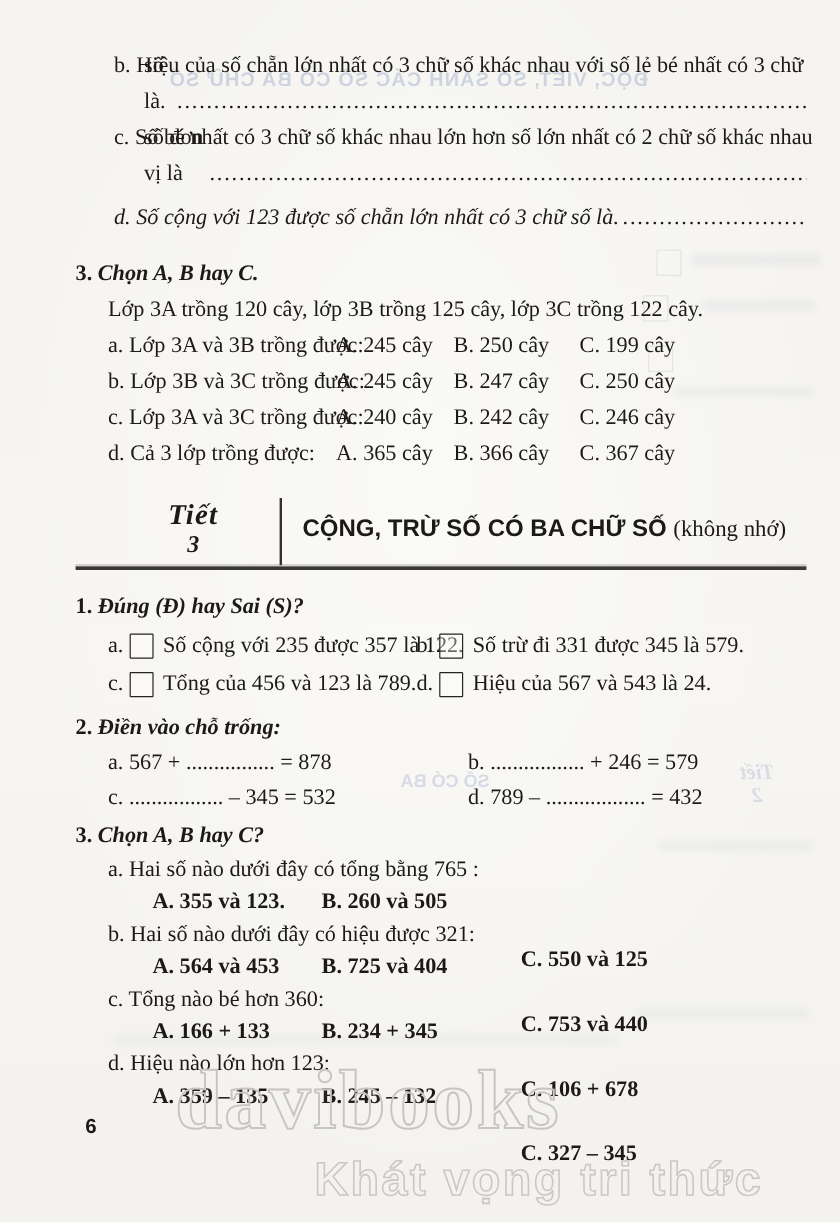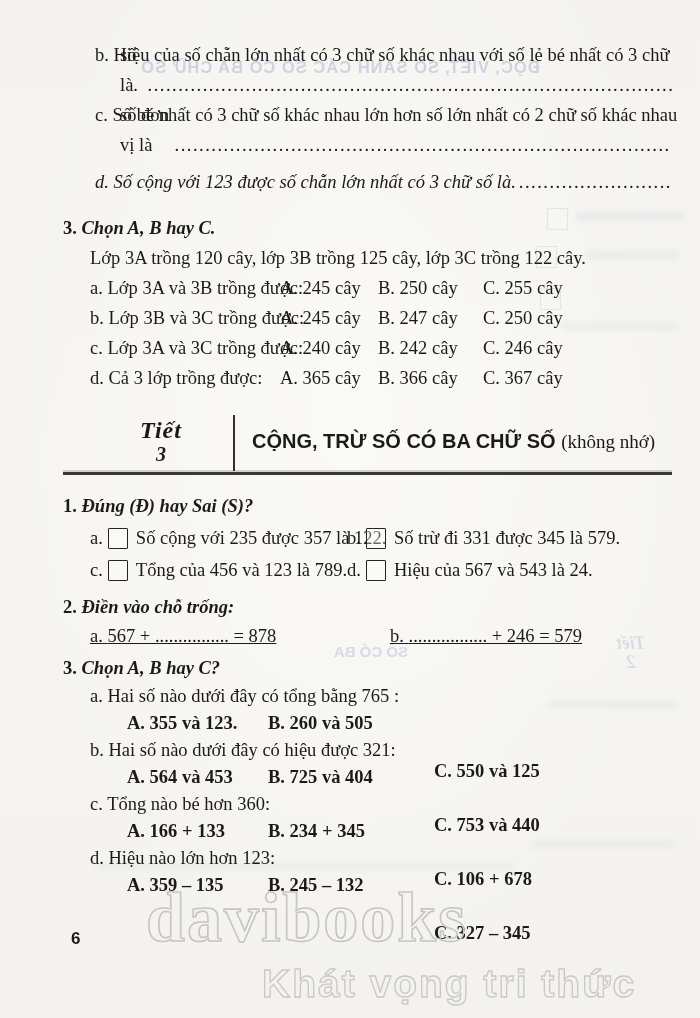--- a/index.html
+++ b/index.html
@@ -63,21 +63,21 @@
   .ex1-row { position:relative; height:32px; }
   .ex1-item { position:absolute; top:0; height:32px; display:flex; align-items:center; white-space:nowrap; }
   .ex1-item.pA { left:27px; }
   .ex1-item.pB { left:284px; }
   .cb { display:inline-block; width:18px; height:19px; border:1.6px solid #26241f;
         border-radius:1px; margin:0 8px 0 5px; background:rgba(255,255,255,.35); }
 
   
   .e2-head { margin-top:6px; }
   .ex2-row { position:relative; height:29px; line-height:29px; }
-  .ex2-item { position:absolute; white-space:nowrap;text-decoration:underline; }
+  .ex2-item { position:absolute; white-space:nowrap; }
   .ex2-item.pA { left:27px; }
   .ex2-item.pB { left:327px; }
 
   
   .e3b-head { margin-top:2px; }
   .q3line { height:27px; line-height:27px; padding-left:27px; white-space:nowrap; }
   .opt3row { position:relative; height:27px; line-height:27px;font-weight:bold; }
   .opt3row span { position:absolute; white-space:nowrap; }
   .opt3row .oA { left:64px; }
   .opt3row .oB { left:205px; }
@@ -149,21 +149,21 @@
     <div class="ex-head e3t-head">
       <span class="num">3.</span>
       <span class="t">Chọn A, B hay C.</span>
     </div>
     <div class="intro nowrap">Lớp 3A trồng 120 cây, lớp 3B trồng 125 cây, lớp 3C trồng 122 cây.</div>
 
     <div class="t3row">
       <span class="q">a. Lớp 3A và 3B trồng được:</span>
       <span class="oA">A. 245 cây</span>
       <span class="oB">B. 250 cây</span>
-      <span class="oC">C. 255 cây</span>
+      <span class="oC">C. 199 cây</span>
     </div>
     <div class="t3row">
       <span class="q">b. Lớp 3B và 3C trồng được:</span>
       <span class="oA">A. 245 cây</span>
       <span class="oB">B. 247 cây</span>
       <span class="oC">C. 250 cây</span>
     </div>
     <div class="t3row">
       <span class="q">c. Lớp 3A và 3C trồng được:</span>
       <span class="oA">A. 240 cây</span>
@@ -220,20 +220,24 @@
     </div>
 
     <div class="ex-head e2-head">
       <span class="num">2.</span>
       <span class="t">Điền vào chỗ trống:</span>
     </div>
     <div class="ex2-row">
       <span class="ex2-item pA"><span>a.</span> <span>567 + ................ = 878</span></span>
       <span class="ex2-item pB"><span>b.</span> <span>................. + 246 = 579</span></span>
     </div>
+    <div class="ex2-row">
+      <span class="ex2-item pA"><span>c.</span> <span>................. – 345 = 532</span></span>
+      <span class="ex2-item pB"><span>d.</span> <span>789 – .................. = 432</span></span>
+    </div>
 
     <div class="ex-head e3b-head">
       <span class="num">3.</span>
       <span class="t">Chọn A, B hay C?</span>
     </div>
 
     <div class="q3line">
       <span>a.</span>
       <span>Hai số nào dưới đây có tổng bằng 765 :</span>
     </div>

